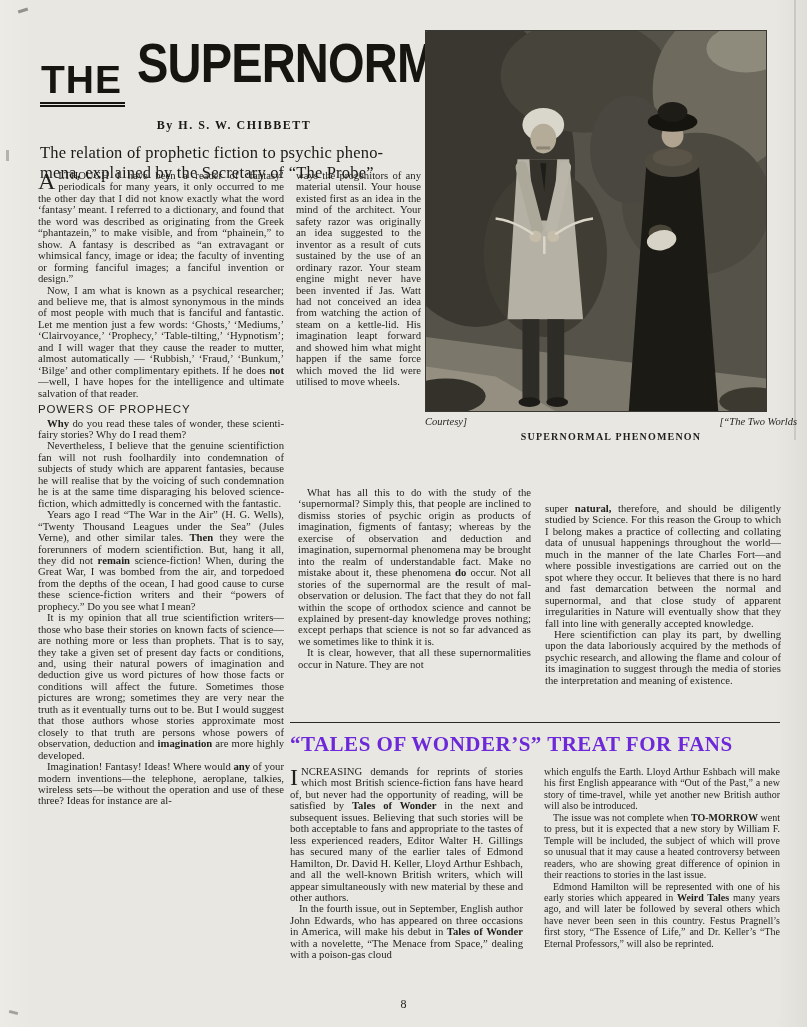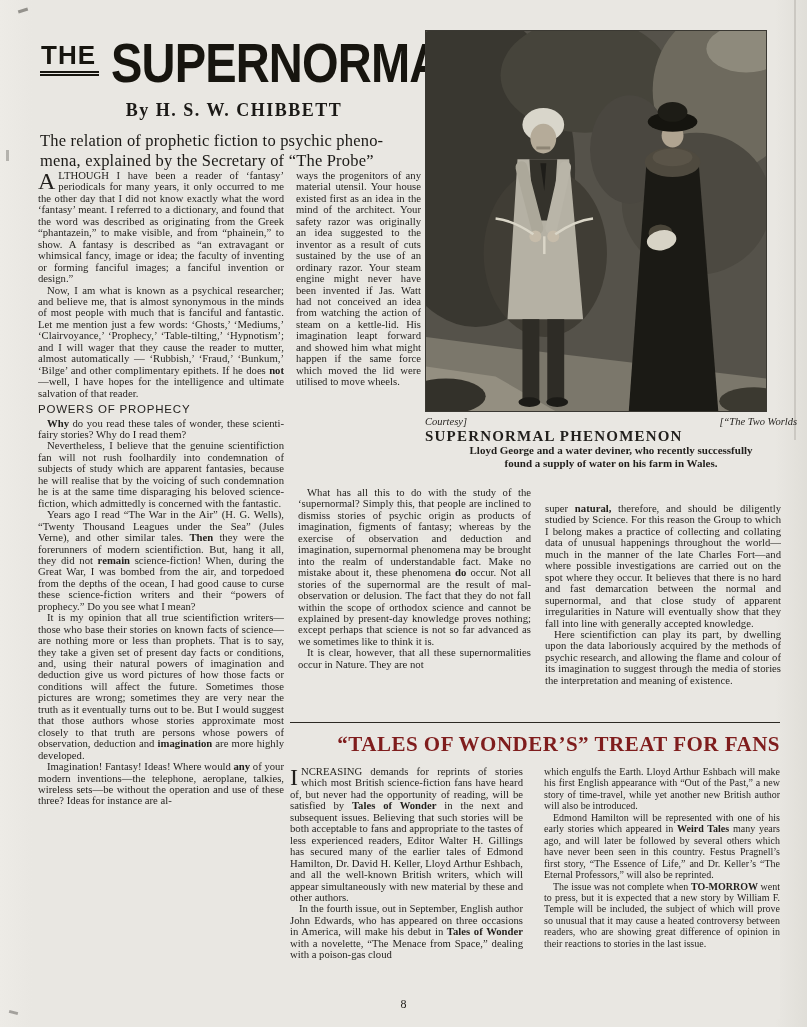--- a/index.html
+++ b/index.html
@@ -5,31 +5,31 @@
   html,body{margin:0;padding:0;background:#d8d6d1;}
   .page{
     position:relative;width:807px;height:1027px;margin:0 auto;
     background:linear-gradient(90deg,#edebe6,#e9e7e2 4%,#e9e7e2 96%,#e0ded8);
     color:#211f1c;font-family:"Liberation Serif",serif;overflow:hidden;
   }
   
   .header{position:absolute;left:40px;top:36px;width:388px;}
   .title-row{display:flex;align-items:flex-start;}
   .kicker{
-    font-family:"Liberation Sans",sans-serif;font-weight:bold;font-size:26px;
+    font-family:"Liberation Sans",sans-serif;font-weight:bold;font-size:39px;
     letter-spacing:1px;border-bottom:5px double #17150f;padding:0 3px 3px 1px;
-    margin-top:6px;line-height:1;color:#17150f;
+    margin-top:24px;line-height:1;color:#17150f;
   }
   .title{
     font-family:"Liberation Sans",sans-serif;font-weight:bold;font-size:56px;
     line-height:0.95;letter-spacing:-1px;transform:scaleX(0.84);
     transform-origin:left top;white-space:nowrap;margin-left:12px;color:#17150f;
   }
   .byline{
-    text-align:center;font-weight:bold;font-size:18px;letter-spacing:1.5px;
+    text-align:center;font-weight:bold;font-size:12px;letter-spacing:1.5px;
     margin-top:11px;color:#1b1916;
   }
   .standfirst{
     margin-top:10px;font-size:16.5px;line-height:19.5px;letter-spacing:0.2px;
     white-space:pre-line;color:#1b1916;
   }
   
   .col{position:absolute;font-size:10.7px;line-height:11.45px;text-align:justify;overflow:hidden;}
   .col p{margin:0;text-indent:9px;}
   .col p.nodent{text-indent:0;}
@@ -46,35 +46,35 @@
   }
   b{font-weight:bold;}
   
   .photo-block{position:absolute;left:425px;top:30px;width:372px;}
   .photo{display:block;width:342px;height:382px;border:1px solid #3a3832;box-sizing:border-box;}
   .courtesy-row{
     display:flex;justify-content:space-between;font-style:italic;
     font-size:10.5px;margin-top:4px;line-height:12px;
   }
   .caption-title{
-    text-align:left;font-weight:bold;font-size:15px;letter-spacing:1.2px;
+    text-align:center;font-weight:bold;font-size:10px;letter-spacing:1.2px;
     margin-top:2px;line-height:13px;
   }
   .caption-text{
     text-align:center;font-weight:bold;font-size:11px;line-height:13px;
     white-space:pre-line;margin-top:1px;
   }
   
   .bottom-section{
     position:absolute;left:290px;top:722px;width:490px;height:296px;
     border-top:1.5px solid #2b2923;background:#e9e7e2;overflow:hidden;
   }
   .tales-heading{
-    text-align:right;font-weight:bold;font-size:21px;letter-spacing:0.5px;
-    margin:9px 0 9px;color:#7f1d1d;
+    text-align:left;font-weight:bold;font-size:21px;letter-spacing:0.5px;
+    margin:9px 0 9px;color:#6d28d9;
   }
   .bottom-cols{display:flex;justify-content:space-between;}
   .bcolA{width:233px;font-size:10.7px;line-height:11.45px;text-align:justify;}
   .bcolB{width:236px;font-size:10px;line-height:11.45px;text-align:justify;}
   .bottom-cols p{margin:0;text-indent:9px;}
   .bottom-cols p.nodent{text-indent:0;}
   
   .page-number{
     position:absolute;left:0;top:997px;width:807px;text-align:center;
     font-size:12px;color:#24221e;
@@ -146,22 +146,20 @@
       <ellipse cx="237" cy="212" rx="15" ry="10" fill="#d7d3c6" transform="rotate(-12 237 212)"></ellipse>
       <ellipse cx="20" cy="370" rx="40" ry="18" fill="#33312a"></ellipse>
       <ellipse cx="330" cy="375" rx="35" ry="14" fill="#3b3930"></ellipse>
     </svg>
     <figcaption>
       <div class="courtesy-row">
         <span>Courtesy]</span>
         <span>[“The Two Worlds</span>
       </div>
       <div class="caption-title">SUPERNORMAL PHENOMENON</div>
-      <div class="caption-text">Lloyd George and a water deviner, who recently successfully
-found a supply of water on his farm in Wales.</div>
     </figcaption>
   </figure>
 
   <div class="col col1">
     <p class="nodent"><span class="dropcap">A</span><span>LTHOUGH I have been a reader of ‘fantasy’ periodicals for many years, it only occurred to me the other day that I did not know exactly what the word ‘fantasy’ meant.  I referred to a dictionary, and found that the word was described as originating from the Greek “phantazein,” to make visible, and from “phainein,” to show.  A fantasy is described as “an extravagant or whimsical fancy, image or idea; the faculty of inventing or forming fanciful images; a fanciful invention or design.”</span></p>
     <p><span>Now, I am what is known as a psychical researcher; and believe me, that is almost synonymous in the minds of most people with much that is fanciful and fantastic. Let me mention just a few words: ‘Ghosts,’ ‘Mediums,’ ‘Clairvoyance,’ ‘Prophecy,’ ‘Table-tilting,’ ‘Hypnotism’; and I will wager that they cause the reader to mutter, almost automatically — ‘Rubbish,’ ‘Fraud,’ ‘Bunkum,’ ‘Bilge’ and other complimentary epithets.  If he does </span><b>not</b><span>—well, I have hopes for the intelligence and ultimate salvation of that reader.</span></p>
     <h3 class="subhead">POWERS OF PROPHECY</h3>
     <p><b>Why</b><span> do you read these tales of wonder, these scienti-fairy stories?  Why do I read them?</span></p>
     <p>Nevertheless, I believe that the genuine scientifiction fan will not rush foolhardily into condemnation of subjects of study which are apparent fantasies, because he will realise that by the voicing of such condemnation he is at the same time disparaging his beloved science-fiction, which admittedly is concerned with the fantastic.</p>
     <p><span>Years ago I read “The War in the Air” (H. G. Wells), “Twenty Thousand Leagues under the Sea” (Jules Verne), and other similar tales.  </span><b>Then</b><span> they were the forerunners of modern scientifiction.  But, hang it all, they did not </span><b>remain</b><span> science-fiction!  When, during the Great War, I was bombed from the air, and torpedoed from the depths of the ocean, I had good cause to curse these science-fiction writers and their “powers of prophecy.”  Do you see what I mean?</span></p>
@@ -185,21 +183,21 @@
 
   <div class="bottom-section">
     <h2 class="tales-heading">“TALES OF WONDER’S” TREAT FOR FANS</h2>
     <div class="bottom-cols">
       <div class="bcolA">
         <p class="nodent"><span class="dropcap">I</span><span>NCREASING demands for reprints of stories which most British science-fiction fans have heard of, but never had the opportunity of reading, will be satisfied by </span><b>Tales of Wonder</b><span> in the next and subsequent issues.  Believing that such stories will be both acceptable to fans and appropriate to the tastes of less experienced readers, Editor Walter H. Gillings has secured many of the earlier tales of Edmond Hamilton, Dr. David H. Keller, Lloyd Arthur Eshbach, and all the well-known British writers, which will appear simultaneously with new material by these and other authors.</span></p>
         <p><span>In the fourth issue, out in September, English author John Edwards, who has appeared on three occasions in America, will make his debut in </span><b>Tales of Wonder</b><span> with a novelette, “The Menace from Space,” dealing with a poison-gas cloud</span></p>
       </div>
       <div class="bcolB">
         <p class="nodent">which engulfs the Earth.  Lloyd Arthur Eshbach will make his first English appearance with “Out of the Past,” a new story of time-travel, while yet another new British author will also be introduced.</p>
+        <p><span>The issue was not complete when </span><b>TO-MORROW</b><span> went to press, but it is expected that a new story by William F. Temple will be included, the subject of which will prove so unusual that it may cause a heated controversy between readers, who are showing great difference of opinion in their reactions to stories in the last issue.</span></p>
         <p><span>Edmond Hamilton will be represented with one of his early stories which appeared in </span><b>Weird Tales</b><span> many years ago, and will later be followed by several others which have never been seen in this country.  Festus Pragnell’s first story, “The Essence of Life,” and Dr. Keller’s “The Eternal Professors,” will also be reprinted.</span></p>
-        <p><span>The issue was not complete when </span><b>TO-MORROW</b><span> went to press, but it is expected that a new story by William F. Temple will be included, the subject of which will prove so unusual that it may cause a heated controversy between readers, who are showing great difference of opinion in their reactions to stories in the last issue.</span></p>
       </div>
     </div>
   </div>
 
   <div class="page-number">8</div>
 
 </div>
 
 </body></html>

